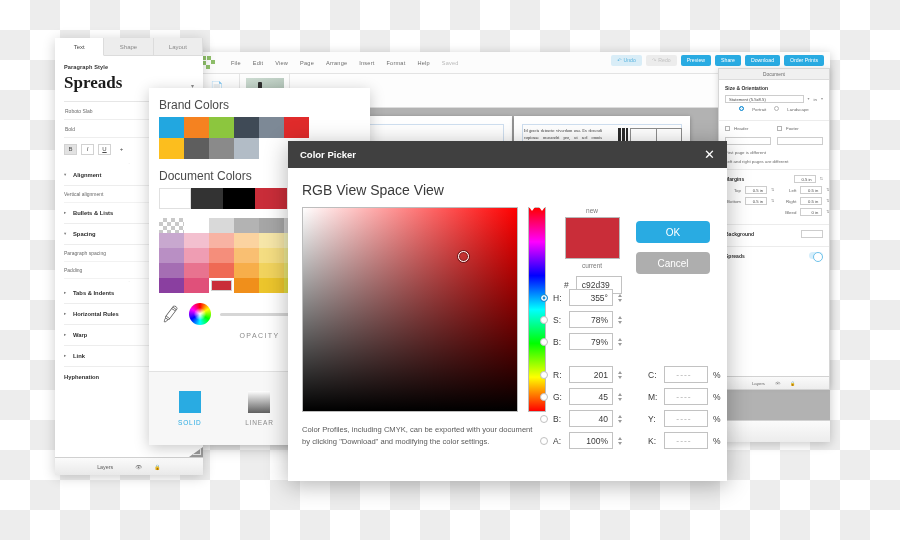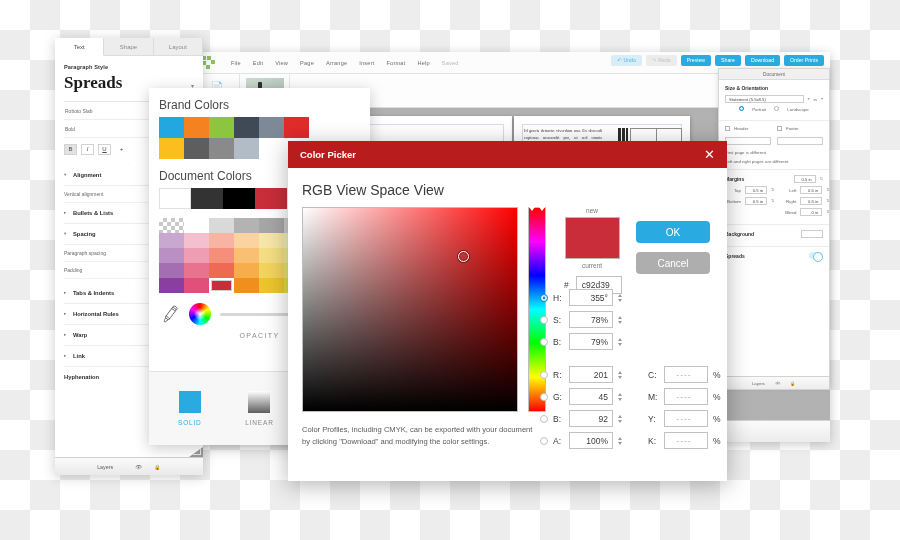--- a/index.html
+++ b/index.html
@@ -247,21 +247,21 @@
   .fill-opt.active .fill-name { color:#29abe2; }
   .eyedrop { font-size:15px; color:#4a4a4a; transform:rotate(-8deg); }
 
   
   #color-picker {
     left:288px; top:141px; width:439px; height:340px;
     background:#fff; box-shadow:0 4px 22px rgba(0,0,0,.30);
     overflow:hidden;
   }
   #cpk-title {
-    height:27px; background:#b91c1c; display:flex; align-items:center;
+    height:27px; background:#404040; display:flex; align-items:center;
     justify-content:space-between; padding:0 12px;
   }
   #cpk-title .t { color:#fff; font-size:9.5px; font-weight:bold; }
   #cpk-close { color:#fff; font-size:13px; line-height:1; }
   #cpk-head { font-size:14px; color:#3b3b3b; padding:14px 0 9px 14px; }
   #cpk-main { display:flex; padding:0 0 0 14px; }
   #sv-square {
     width:216px; height:205px; position:relative; border:1px solid #bdbdbd;
     background:
       linear-gradient(to bottom, rgba(0,0,0,0), #000),
@@ -761,21 +761,21 @@
         <span class="fld-lab">G:</span>
         <div class="fld-input">45</div>
         <span class="fld-spin">
             <i class="up"></i>
             <i class="dn"></i>
           </span>
       </div>
       <div class="fld-row">
         <span class="fld-radio"></span>
         <span class="fld-lab">B:</span>
-        <div class="fld-input">92</div>
+        <div class="fld-input">40</div>
         <span class="fld-spin">
             <i class="up"></i>
             <i class="dn"></i>
           </span>
       </div>
       <div class="fld-row">
         <span class="fld-radio"></span>
         <span class="fld-lab">A:</span>
         <div class="fld-input">100%</div>
         <span class="fld-spin">

